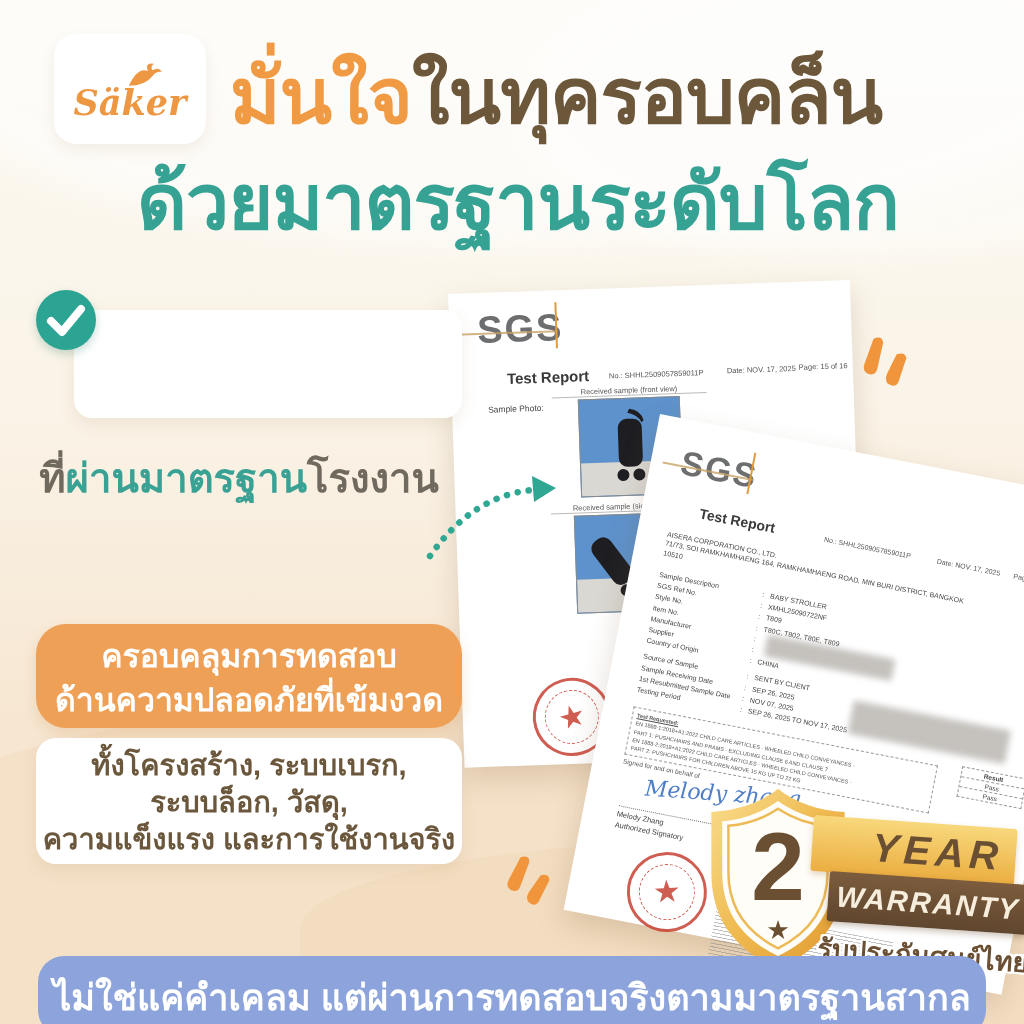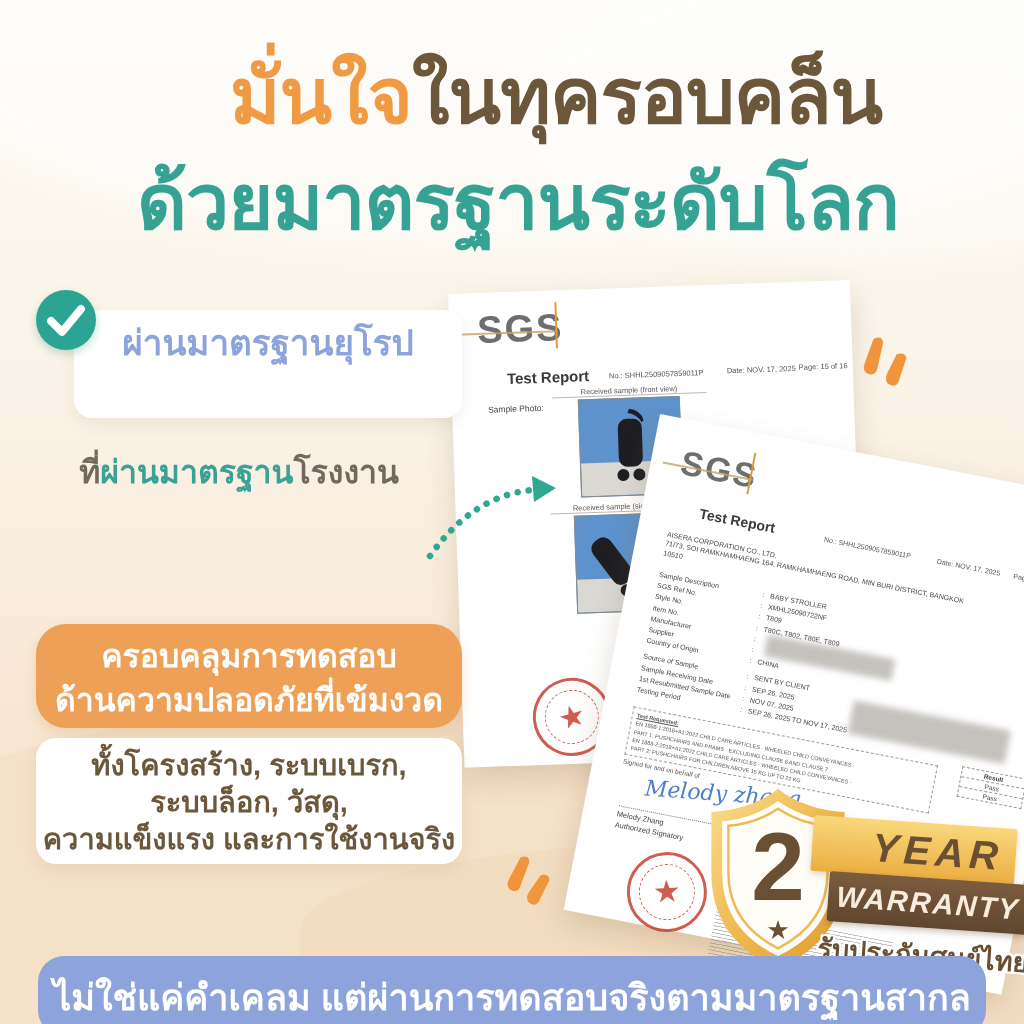--- a/index.html
+++ b/index.html
@@ -27,21 +27,21 @@
 
   
   .euro-box{left:74px;top:310px;width:388px;height:108px;background:#fff;border-radius:18px;box-shadow:0 6px 16px rgba(160,120,70,.12);text-align:center;z-index:5;}
   .euro-heading{margin-top:13px;font-size:35px;font-weight:800;color:#8CA4DB;line-height:1.15;}
   .euro-code{font-size:30px;font-weight:400;color:#4E4E4E;margin-top:2px;}
   .check-circle{left:36px;top:290px;width:60px;height:60px;border-radius:50%;background:#2BA493;z-index:6;box-shadow:0 4px 8px rgba(40,120,100,.25);}
 
   
   .factory{left:8px;top:452px;width:462px;text-align:center;z-index:5;line-height:1.0;}
   .factory-l1{font-size:37px;font-weight:800;color:#EF9840;line-height:1.25;}
-  .factory-l2{font-size:32px;font-weight:700;color:#6F695E;line-height:1.3;}
+  .factory-l2{font-size:40px;font-weight:700;color:#6F695E;line-height:1.3;}
   .factory-l2 .t{color:#3AA295;}
   .factory-l3{font-size:36px;font-weight:700;color:#6F695E;line-height:1.3;}
 
   
   .coverage-box{left:36px;top:624px;width:426px;height:104px;background:#EFA057;border-radius:30px;text-align:center;color:#fff;font-weight:800;font-size:32px;line-height:1.37;padding-top:11px;box-sizing:border-box;z-index:5;box-shadow:0 6px 14px rgba(200,130,60,.2);}
   .detail-box{left:36px;top:738px;width:426px;height:126px;background:#fff;border-radius:20px;text-align:center;color:#6B573C;font-weight:700;font-size:29px;line-height:1.27;padding-top:9px;box-sizing:border-box;z-index:5;box-shadow:0 6px 16px rgba(160,120,70,.12);}
 
   
   .doc{background:#fff;box-shadow:0 12px 28px rgba(120,90,55,.20);}
   .doc1{left:448px;top:294px;width:402px;height:474px;transform:rotate(-2deg);transform-origin:0 0;z-index:2;}
@@ -186,28 +186,33 @@
       <path fill="#222" d="M0,0h7v7h-7z M14,0h7v7h-7z M0,14h7v7h-7z"></path>
       <path fill="#fff" d="M1,1h5v5h-5z M15,1h5v5h-5z M1,15h5v5h-5z"></path>
       <path fill="#222" d="M2,2h3v3h-3z M16,2h3v3h-3z M2,16h3v3h-3z M9,1h2v2h-2z M9,5h2v3h-2z M12,9h3v2h-3z M9,12h2v2h-2z M16,9h3v2h-3z M12,14h2v2h-2z M15,16h2v2h-2z M18,13h2v2h-2z M10,17h2v2h-2z M13,19h3v2h-3z M19,18h2v2h-2z M8,9h2v2h-2z M1,9h3v2h-3z M5,11h2v2h-2z"></path>
     </svg>
     <div class="abs stamp" style="left:58px;top:428px;width:74px;height:74px;">
       <div class="inner" style="font-size:31px;">★</div>
     </div>
     <div class="abs fineprint" style="left:150px;top:474px;width:180px;height:60px;"></div>
   </div>
 
+  <div class="abs logo-card">
+    <svg class="logo-bird" viewBox="0 0 60 40">
+      <path d="M8,36 Q20,10 34,16 Q29,4 42,6 Q37,10 40,15 Q49,10 53,17 Q45,16 40,23 Q30,36 8,36 Z" fill="#EE9742"></path>
+    </svg>
+    <div class="logo-text">Säker</div>
+  </div>
 
   <div class="abs headline1">
     <span class="hl-orange">มั่นใจ</span><span class="hl-brown">ในทุครอบคล็น</span>
   </div>
   <div class="abs headline2 hl-teal">ด้วยมาตรฐานระดับโลก</div>
 
   <div class="abs euro-box">
-    <div class="euro-heading">ผ่านมาตรฐานยุโรป</div>
   </div>
   <div class="abs check-circle">
     <svg width="60" height="60" viewBox="0 0 60 60">
         <polyline points="15,31 26,42 45,19" fill="none" stroke="#fff" stroke-width="8" stroke-linecap="round" stroke-linejoin="round"></polyline>
       </svg>
   </div>
 
   <div class="abs factory">
     <div class="factory-l2"><span>ที่</span><span class="t">ผ่านมาตรฐาน</span><span>โรงงาน</span></div>
   </div>

